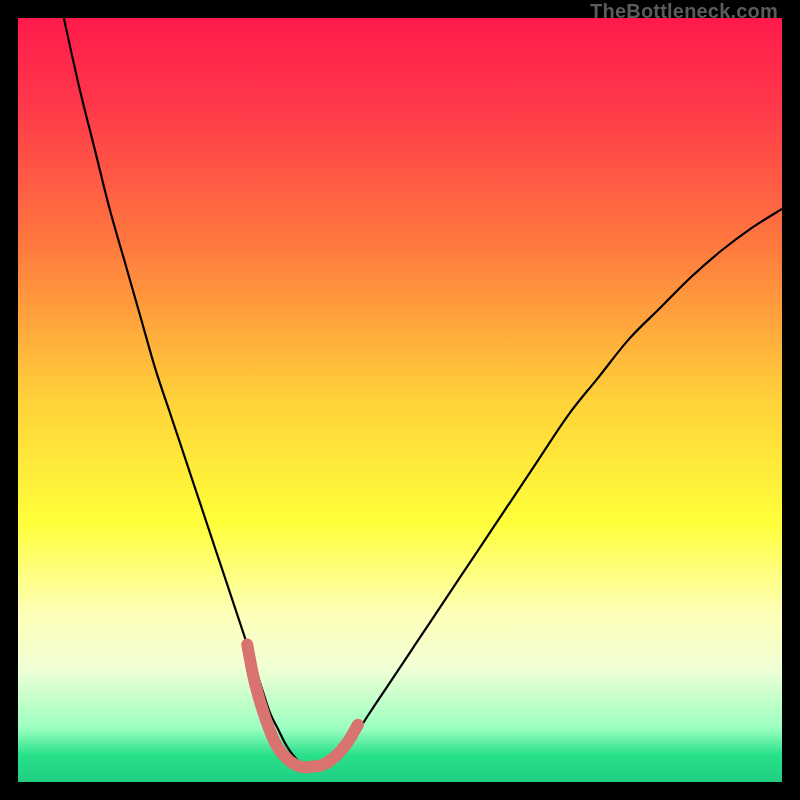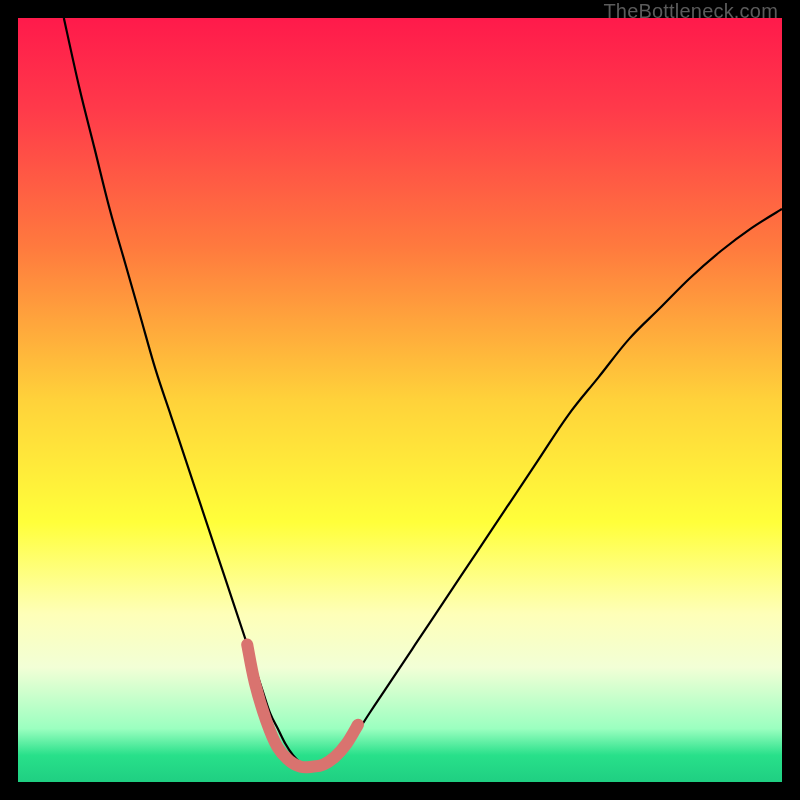--- a/index.html
+++ b/index.html
@@ -25,21 +25,21 @@
     top: 0;
     width: 764px;
     height: 764px;
   }
   .watermark {
     position: absolute;
     top: 0px;
     right: 22px;
     color: #5b5b5b;
     font-size: 20px;
-    font-weight: 400;
+    font-weight: 700;
     letter-spacing: 0.2px;
     z-index: 10;
     user-select: none;
   }
   svg { display: block; }
 </style>
 </head>
 <body>
 
 <div class="watermark">TheBottleneck.com</div>

